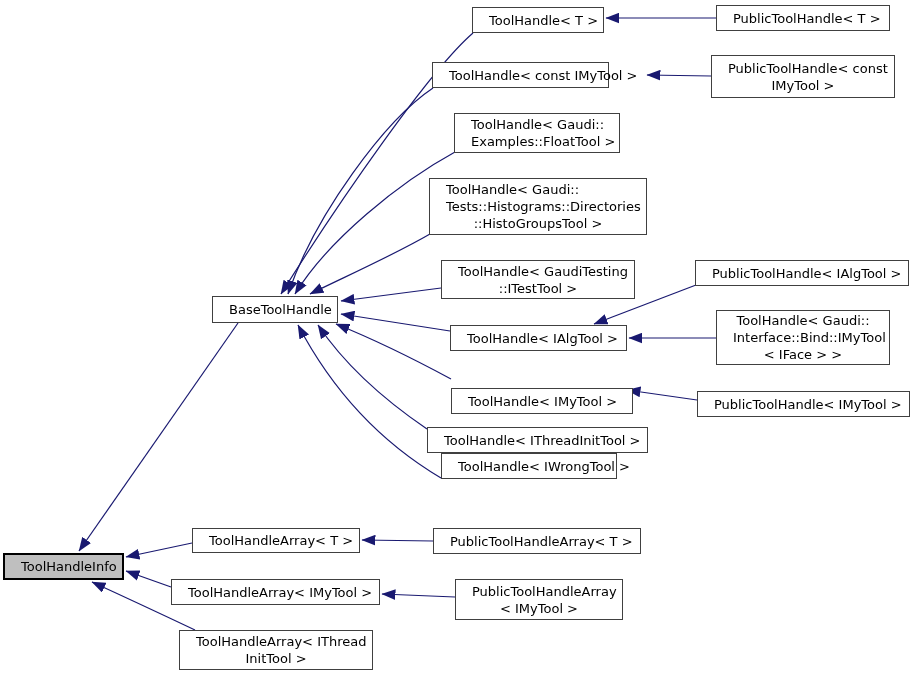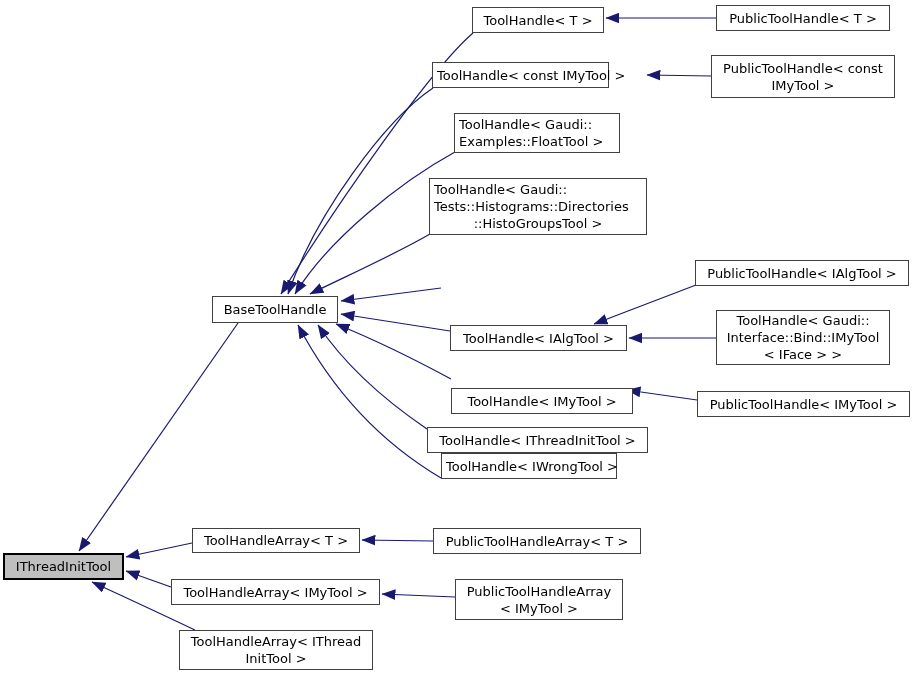--- a/index.html
+++ b/index.html
@@ -19,21 +19,21 @@
     background:var(--node-fill,#ffffff);
     border:1.4px solid var(--node-border,#404040);
     color:#000000;
     font-size:13px;
     line-height:17px;
     display:flex;
     flex-direction:column;
     justify-content:center;
     align-items:center;
     text-align:center;
-    padding:1px 4px;
+    padding:1px 16px;
     white-space:nowrap;
     cursor:pointer;
   }
   .node .nl{display:block;width:100%;}
   .node .nl.left{text-align:left;}
   .node.highlight{
     background:var(--highlight-fill,#bfbfbf);
     border:2px solid var(--highlight-border,#000000);
     cursor:default;
   }
@@ -92,20 +92,24 @@
     <span class="nl left">ToolHandle&lt; Gaudi::</span>
     <span class="nl left">Examples::FloatTool &gt;</span>
   </div>
 
   <div class="node" style="left:429px;top:178px;width:218px;height:57px">
     <span class="nl left">ToolHandle&lt; Gaudi::</span>
     <span class="nl left">Tests::Histograms::Directories</span>
     <span class="nl">::HistoGroupsTool &gt;</span>
   </div>
 
+  <div class="node" style="left:441px;top:260px;width:194px;height:39px">
+    <span class="nl">ToolHandle&lt; GaudiTesting</span>
+    <span class="nl">::ITestTool &gt;</span>
+  </div>
 
   <div class="node" style="left:695px;top:260px;width:214px;height:26px">
     <span class="nl">PublicToolHandle&lt; IAlgTool &gt;</span>
   </div>
 
   <div class="node" style="left:212px;top:296px;width:126px;height:27px">
     <span class="nl">BaseToolHandle</span>
   </div>
 
   <div class="node" style="left:450px;top:325px;width:177px;height:26px">
@@ -136,21 +140,21 @@
 
   <div class="node" style="left:192px;top:528px;width:168px;height:25px">
     <span class="nl">ToolHandleArray&lt; T &gt;</span>
   </div>
 
   <div class="node" style="left:433px;top:528px;width:208px;height:26px">
     <span class="nl">PublicToolHandleArray&lt; T &gt;</span>
   </div>
 
   <div class="node highlight" style="left:3px;top:553px;width:121px;height:27px">
-    <span class="nl">IThreadInitTool</span>
+    <span class="nl">ToolHandleInfo</span>
   </div>
 
   <div class="node" style="left:171px;top:579px;width:209px;height:26px">
     <span class="nl">ToolHandleArray&lt; IMyTool &gt;</span>
   </div>
 
   <div class="node" style="left:455px;top:579px;width:168px;height:41px">
     <span class="nl">PublicToolHandleArray</span>
     <span class="nl">&lt; IMyTool &gt;</span>
   </div>

